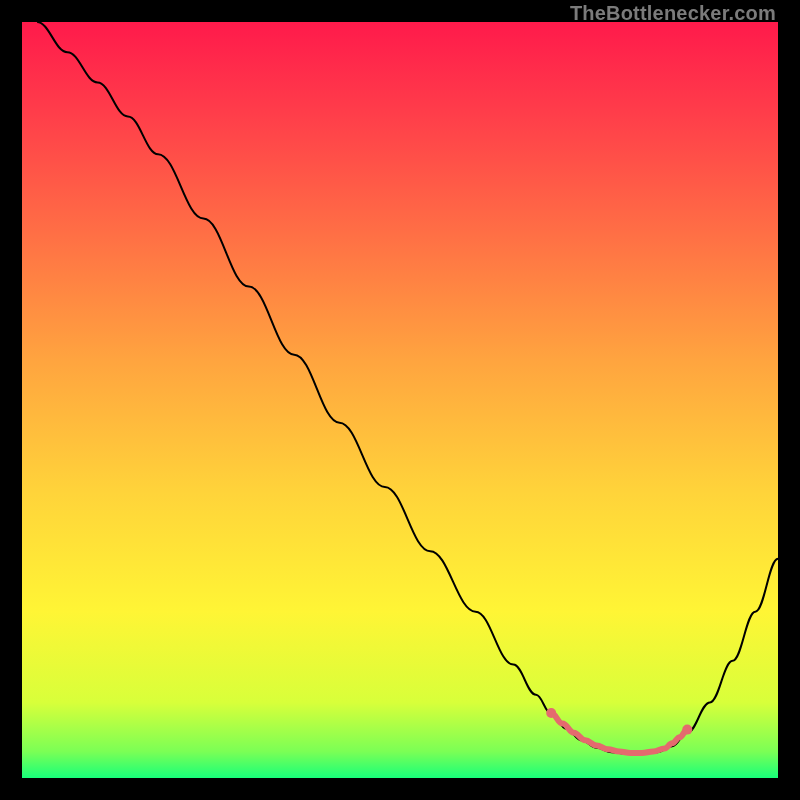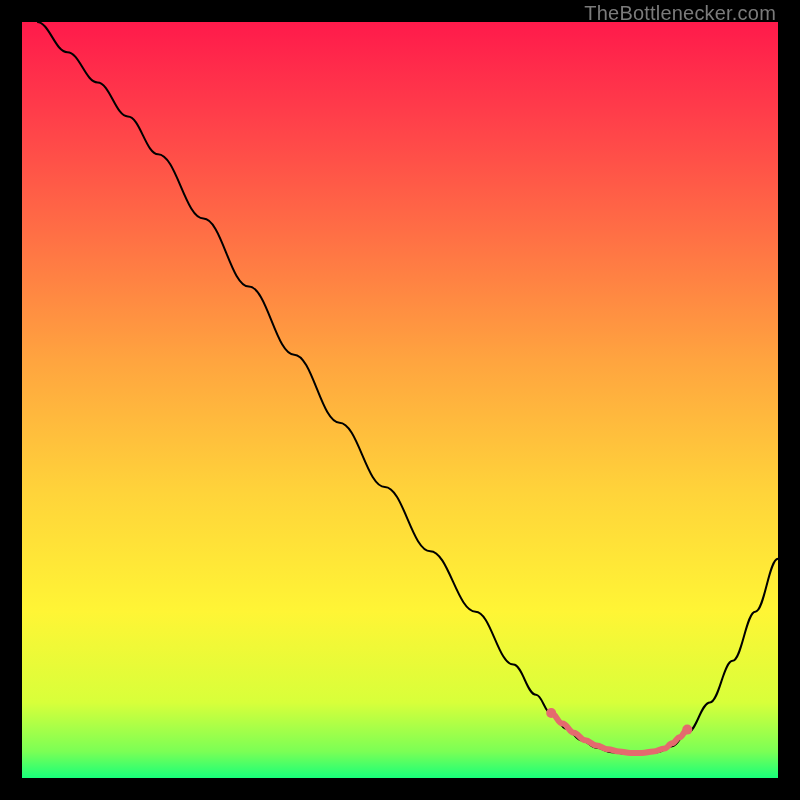--- a/index.html
+++ b/index.html
@@ -25,21 +25,21 @@
     top: 0;
     width: 756px;
     height: 756px;
   }
   .watermark {
     position: absolute;
     top: 2px;
     right: 24px;
     color: #7b7b7b;
     font-size: 20px;
-    font-weight: 400;
+    font-weight: 700;
     letter-spacing: 0.2px;
     z-index: 10;
   }
 </style>
 </head>
 <body>
 
 <div class="watermark">TheBottlenecker.com</div>
 
 <div class="frame">

